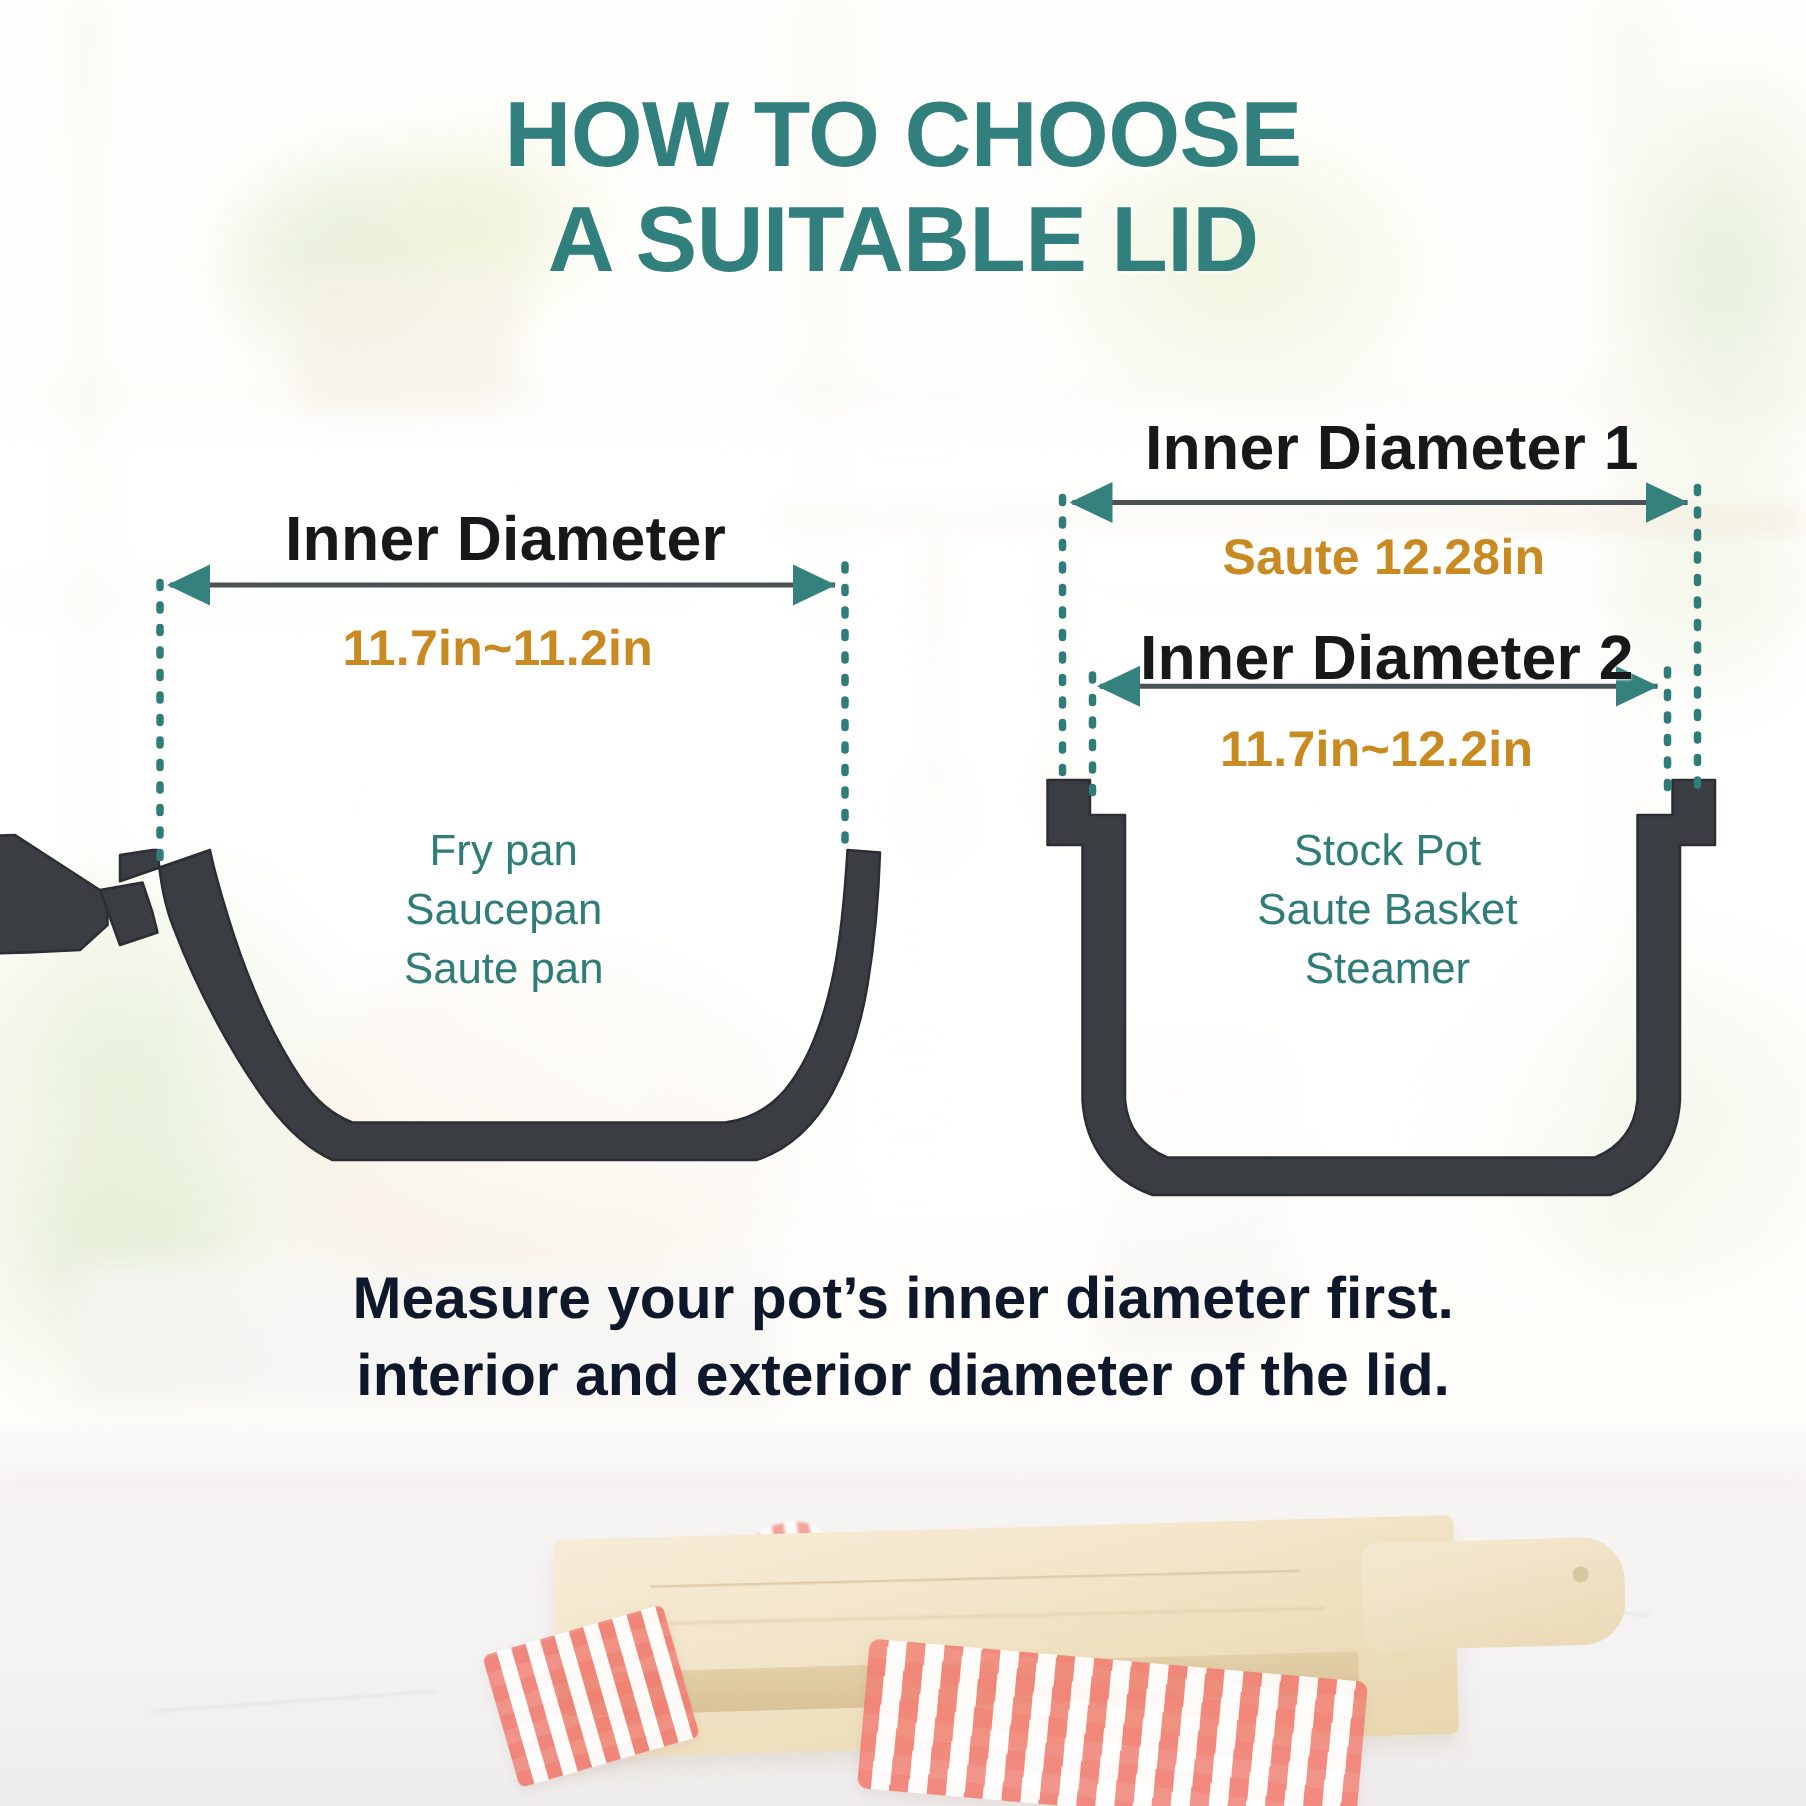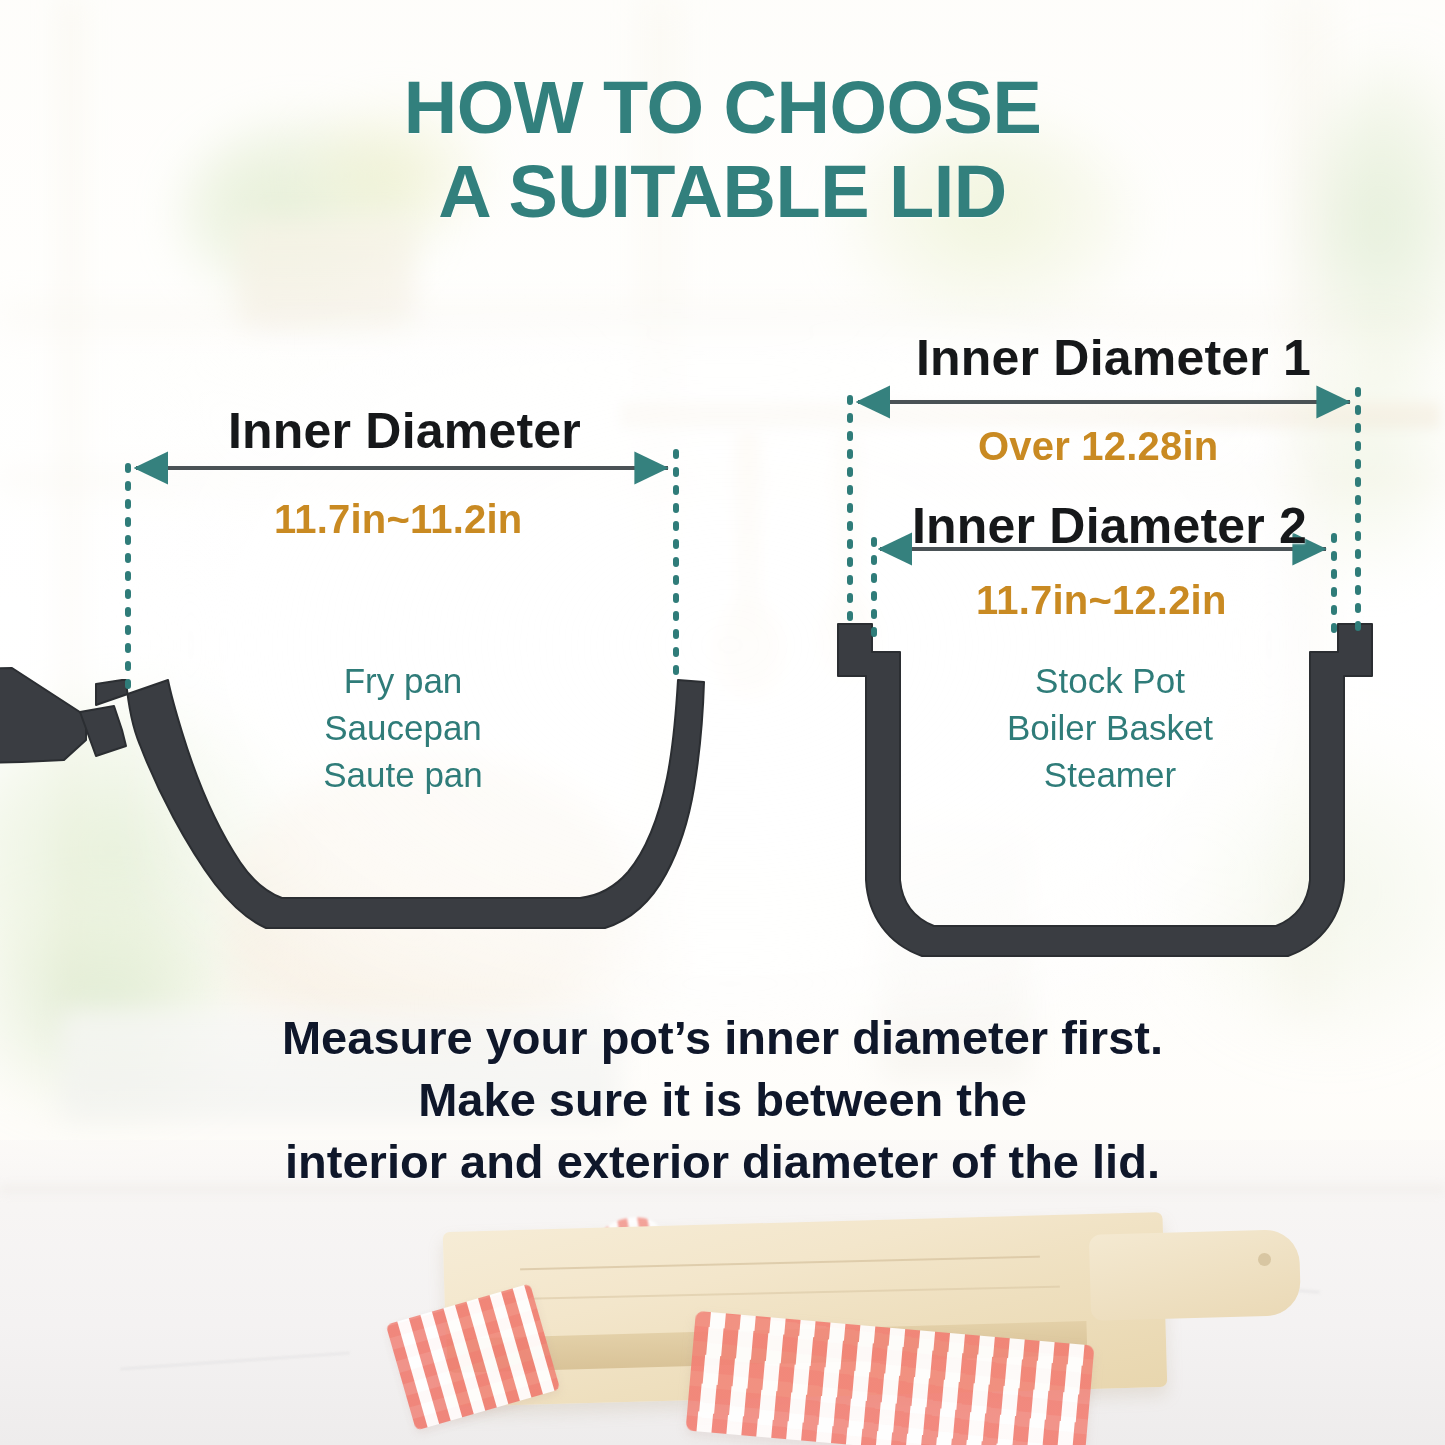--- a/index.html
+++ b/index.html
@@ -364,28 +364,27 @@
 
   <div class="lbl-black" style="left:228px; top:402px;">Inner Diameter</div>
   <div class="lbl-gold" style="left:274px; top:497px;">11.7in~11.2in</div>
   <div class="potname" style="left:228px; top:658px; width:350px;">
     <span>Fry pan</span>
     <span>Saucepan</span>
     <span>Saute pan</span>
   </div>
 
   <div class="lbl-black" style="left:916px; top:329px;">Inner Diameter 1</div>
-  <div class="lbl-gold" style="left:978px; top:424px;">Over 12.28in</div>
+  <div class="lbl-gold" style="left:978px; top:424px;">Saute 12.28in</div>
   <div class="lbl-black" style="left:912px; top:497px;">Inner Diameter 2</div>
   <div class="lbl-gold" style="left:976px; top:578px;">11.7in~12.2in</div>
   <div class="potname" style="left:930px; top:658px; width:360px;">
     <span>Stock Pot</span>
-    <span>Boiler Basket</span>
+    <span>Saute Basket</span>
     <span>Steamer</span>
   </div>
 
   <div class="footer">
     <span>Measure your pot’s inner diameter first.</span>
-    <span>Make sure it is between the</span>
     <span>interior and exterior diameter of the lid.</span>
   </div>
 
 </div>
 
 </body></html>

